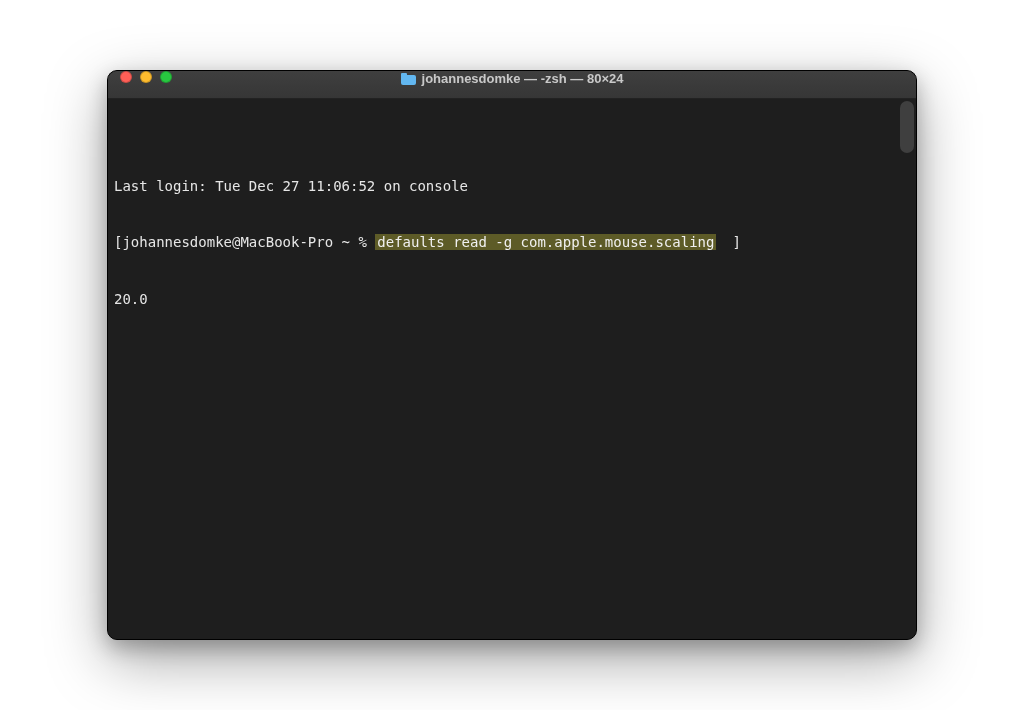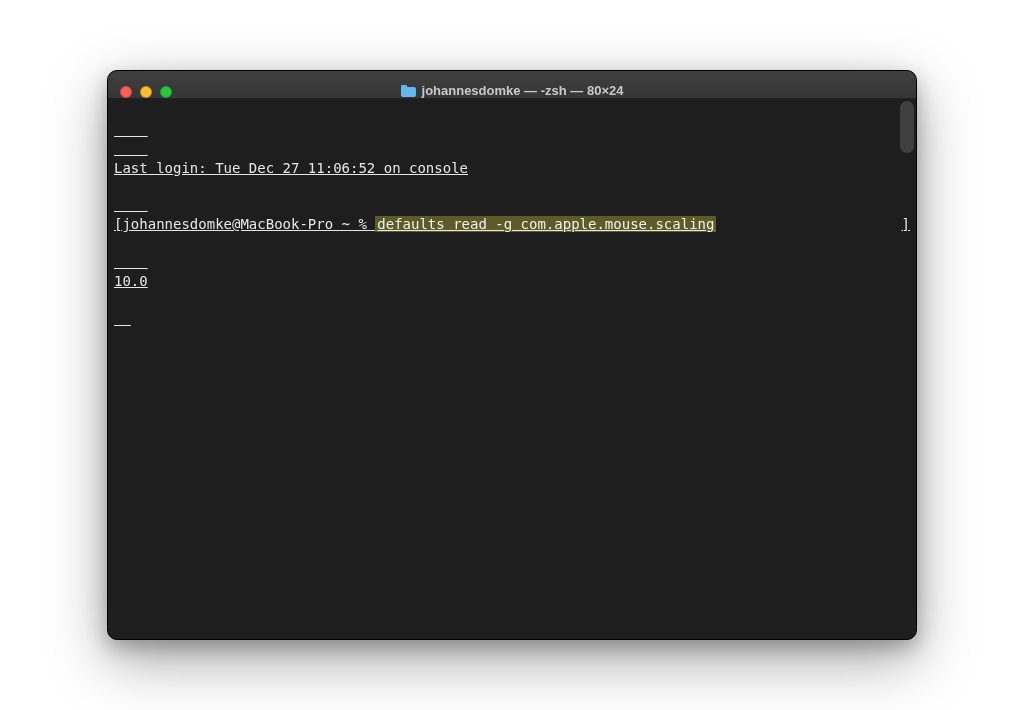--- a/index.html
+++ b/index.html
@@ -25,21 +25,21 @@
       overflow: hidden;
       display: flex;
       flex-direction: column;
       border: 1px solid #000;
     }
     .titlebar {
       height: 28px;
       background: linear-gradient(to bottom, #3f3f3f, #363636);
       border-bottom: 1px solid #222;
       display: flex;
-      align-items: flex-end;
+      align-items: flex-start;
       position: relative;
       flex-shrink: 0;
     }
     .traffic-lights {
       display: flex;
       gap: 8px;
       padding-left: 12px;
       align-items: center;
     }
     .light {
@@ -88,37 +88,36 @@
       top: 2px;
       left: 0;
       width: 15px;
       height: 10px;
       background: #62b7f0;
       border-radius: 1px 2px 2px 2px;
     }
     .terminal-body {
       flex: 1;
       background: #1e1e1e;
-      padding: 3px 6px;
+      padding: 21px 6px;
       color: #e6e6e6;
       font-size: 14px;
       line-height: 1.35;
       font-family: "SF Mono", "Menlo", "Monaco", "Consolas", monospace;
       position: relative;
       white-space: pre;
       overflow: hidden;
-      text-decoration: underline;
     }
     .line {
       display: block;
     }
     .line2 {
       display: flex;
-      justify-content: space-between;
       width: 100%;
+      gap: 16px;
     }
     .line2-left {
       white-space: nowrap;
     }
     .highlight {
       background: #5d5b27;
       color: #f0f0f0;
       padding: 0 2px;
     }
     .cursor-block {
@@ -159,16 +158,16 @@
 
   <div class="terminal-body">
     <div class="scrollbar"></div>
     <span class="line">Last login: Tue Dec 27 11:06:52 on console</span>
     <div class="line2">
       <span class="line2-left">
         <span>[johannesdomke@MacBook-Pro ~ % </span><span class="highlight">defaults read -g com.apple.mouse.scaling</span>
       </span>
       <span>]</span>
     </div>
-    <span class="line">10.0</span>
+    <span class="line">20.0</span>
   </div>
 
 </div>
 
 </body></html>

